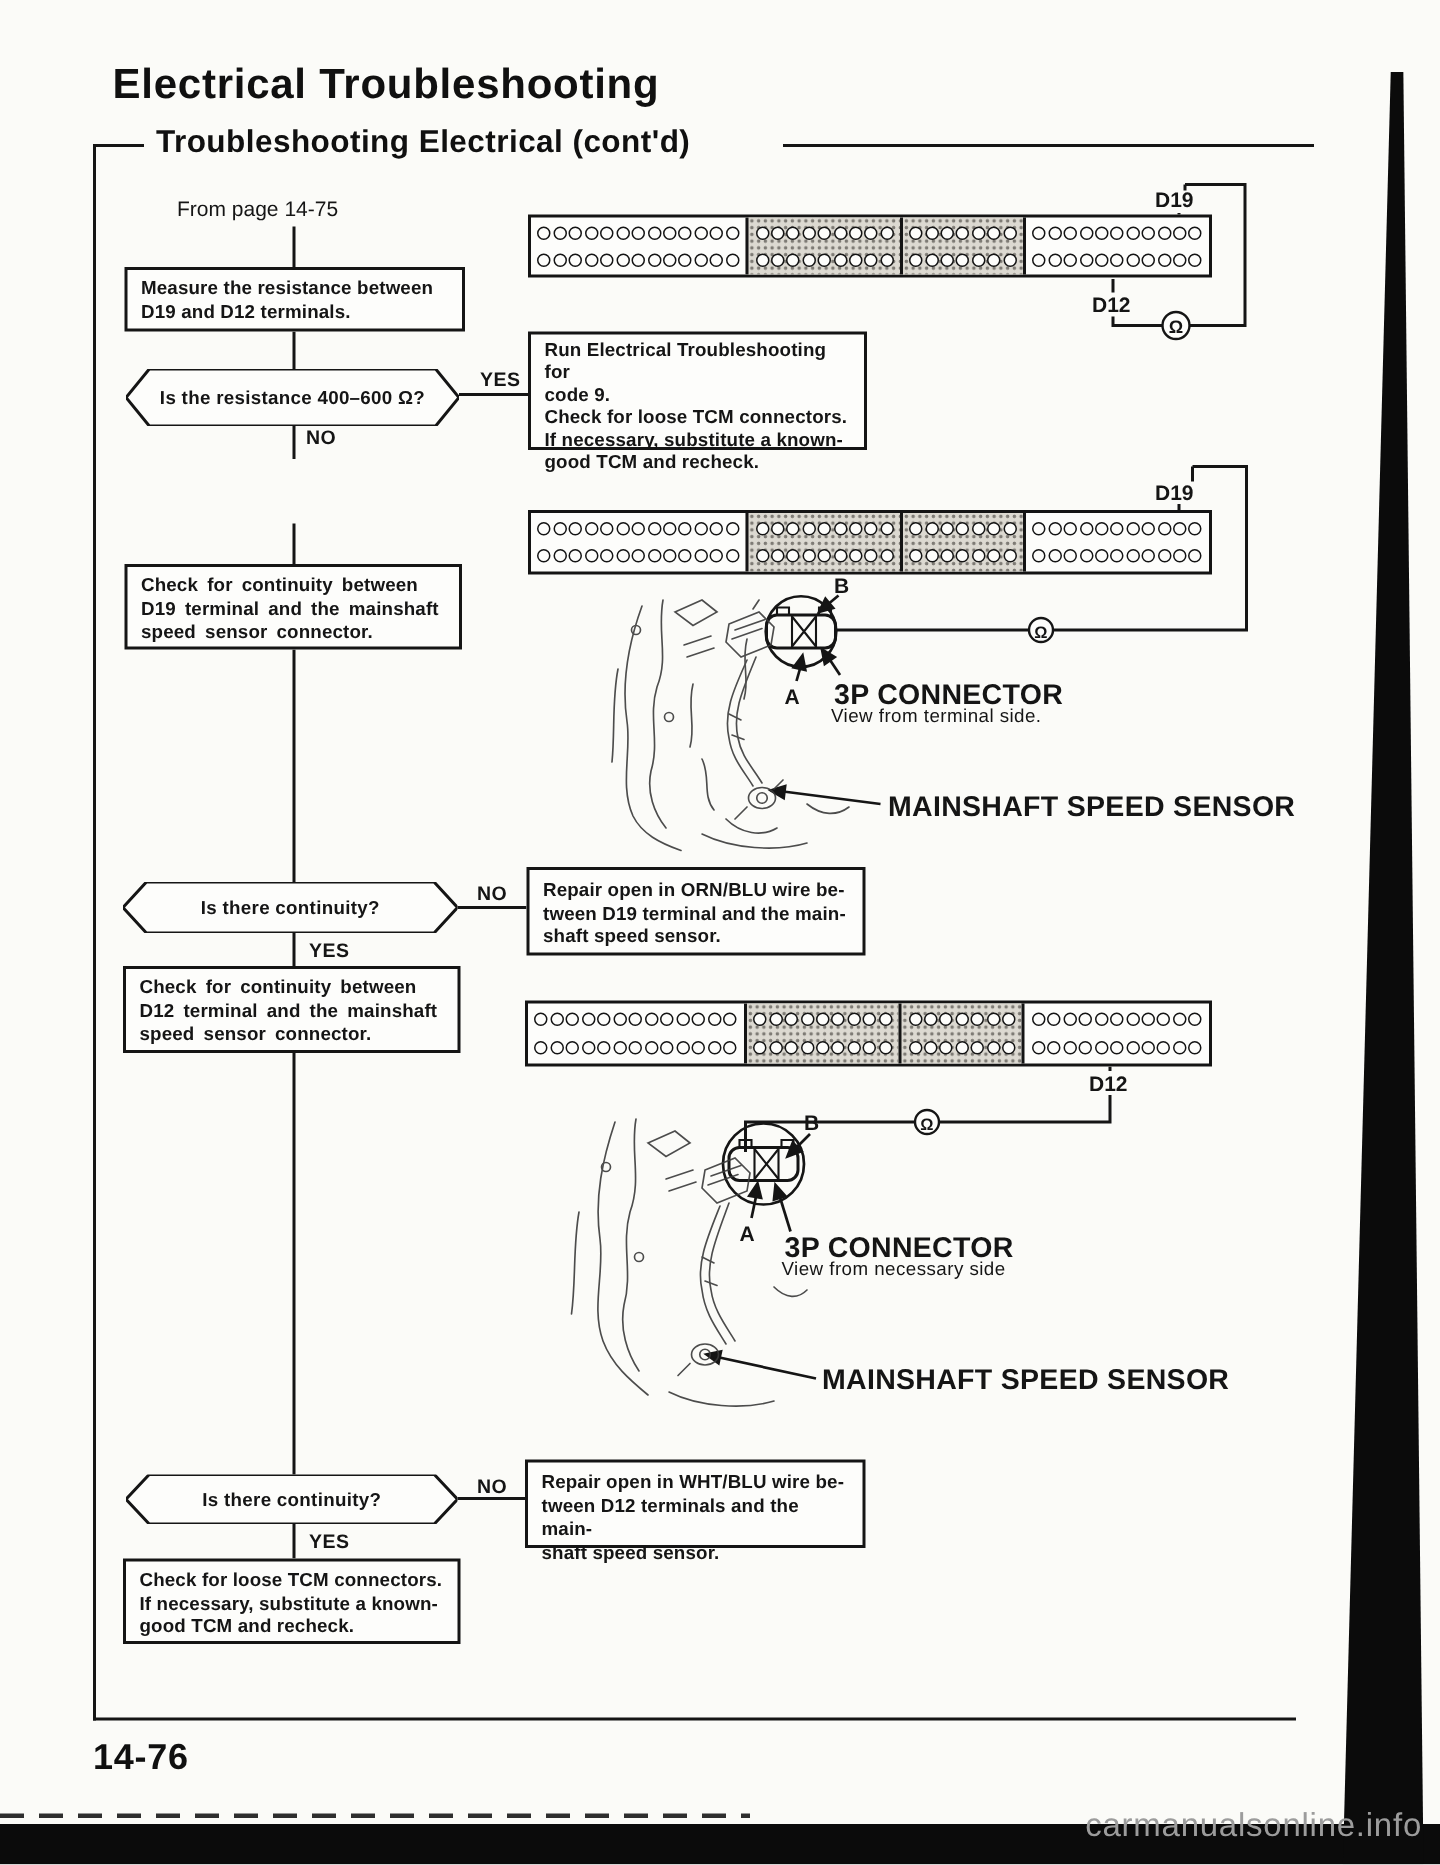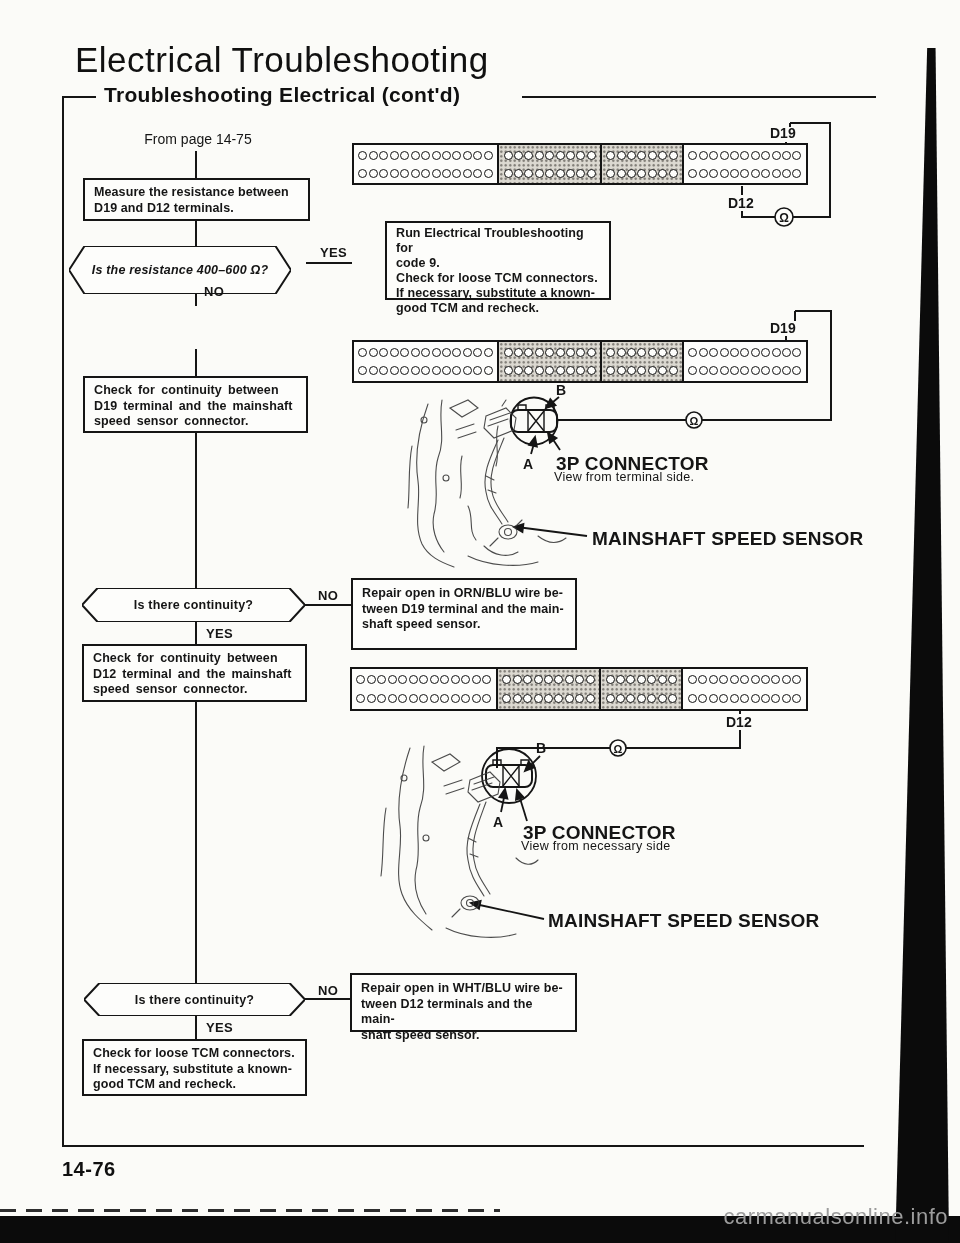--- a/index.html
+++ b/index.html
@@ -1,46 +1,46 @@
 <!DOCTYPE html>
 <html><head>
 <meta charset="utf-8">
 <style>
   html,body{margin:0;padding:0;}
   body{font-family:"Liberation Sans",sans-serif;background:#e8e8e8;}
   .page{position:relative;width:960px;height:1243px;background:#fbfbf8;overflow:hidden;color:#151515;}
   .abs{position:absolute;}
   .ink{background:#151515;}
   
-  .title{font-size:35px;font-weight:normal;letter-spacing:.5px;color:#101010;}
+  .title{font-size:28px;font-weight:bold;letter-spacing:.5px;color:#101010;}
   .subtitle{font-size:21px;font-weight:bold;letter-spacing:.3px;color:#101010;}
   
   .box{position:absolute;box-sizing:border-box;border:2px solid #151515;background:#fdfdfb;
        font-size:12.5px;line-height:15.5px;font-weight:bold;white-space:pre-line;
        padding:5px 9px;letter-spacing:.1px;}
-  .box.tight{line-height:15px;padding:3px 9px;margin-left:33px;}
+  .box.tight{line-height:15px;padding:3px 9px;}
   .spread{word-spacing:2.5px;}
   .decision{position:absolute;display:flex;align-items:center;justify-content:center;}
   .decision svg{position:absolute;left:0;top:0;width:100%;height:100%;}
   .decision .dtext{position:relative;font-size:12.5px;font-weight:bold;letter-spacing:.2px;}
   .branch-label{position:absolute;font-size:13px;font-weight:bold;letter-spacing:.3px;}
   .small-label{position:absolute;font-size:14px;font-weight:bold;}
   .cap{position:absolute;font-size:19px;font-weight:bold;letter-spacing:.2px;}
   .note{position:absolute;font-size:12.5px;letter-spacing:.3px;}
   
   .strip{position:absolute;display:flex;box-sizing:border-box;border:2.5px solid #141414;background:#fdfdfb;}
   .strip-sec{display:flex;flex-direction:column;justify-content:space-evenly;box-sizing:border-box;padding:1px 3px;}
   .strip-sec + .strip-sec{border-left:2px solid #141414;}
   .strip-sec.shaded{background-color:#dcd9d1;
      background-image:radial-gradient(circle,#7e7b75 1px,rgba(0,0,0,0) 1.4px);
      background-size:4.5px 4.5px;}
   .strip-row{display:flex;justify-content:space-evenly;align-items:center;}
   .pin{width:9px;height:9px;box-sizing:border-box;border:1.8px solid #141414;border-radius:50%;background:#fdfdfb;}
   
-  .pagenum{font-size:20px;font-weight:bold;letter-spacing:.5px;color:#101010;}
+  .pagenum{font-size:24px;font-weight:bold;letter-spacing:.5px;color:#101010;}
   .watermark{font-size:22px;color:#9c9c9c;letter-spacing:.5px;}
   .dashline{position:absolute;height:3px;
      background:repeating-linear-gradient(90deg,#2e2e2e 0 16px,rgba(0,0,0,0) 16px 26px);}
   .rightbar{position:absolute;left:893px;top:48px;width:56px;height:1195px;background:#0b0b0b;
      clip-path:polygon(61% 0,76% 0,100% 100%,4% 100%);}
   svg.overlay{position:absolute;left:0;top:0;pointer-events:none;}
 </style>
 </head>
 <body>
 
@@ -490,26 +490,26 @@
           <span class="pin"></span>
         </div>
       </div>
     </div>
 
   <div class="small-label" style="left:770px;top:125px;">D19</div>
   <div class="small-label" style="left:728px;top:195px;">D12</div>
   <div class="small-label" style="left:770px;top:320px;">D19</div>
   <div class="small-label" style="left:726px;top:714px;">D12</div>
 
-  <div class="abs" style="left:118px;top:131px;width:160px;text-align:center;font-size:14px;">From page 14-75</div>
+  <div class="abs" style="left:118px;top:131px;width:160px;text-align:left;font-size:14px;">From page 14-75</div>
 
   <div class="box" style="left:83px;top:178px;width:227px;height:43px;">Measure the resistance between
 D19 and D12 terminals.</div>
 
-  <div class="decision" style="left:69px;top:246px;width:222px;height:48px;font-style:italic;">
+  <div class="decision" style="left:84px;top:246px;width:222px;height:38px;">
     <svg viewBox="0 0 100 30" preserveAspectRatio="none">
         <polygon points="0,15 7,0 93,0 100,15 93,30 7,30" fill="#fdfdfb" stroke="#151515" stroke-width="2" vector-effect="non-scaling-stroke"></polygon>
       </svg>
     <div class="dtext">Is the resistance 400–600 Ω?</div>
   </div>
   <div class="branch-label" style="left:320px;top:245px;">YES</div>
   <div class="branch-label" style="left:204px;top:284px;">NO</div>
 
   <div class="box tight" style="left:352px;top:221px;width:226px;height:79px;">Run Electrical Troubleshooting for
 code 9.
@@ -524,21 +524,21 @@
 
   <div class="decision" style="left:82px;top:588px;width:223px;height:34px;">
     <svg viewBox="0 0 100 30" preserveAspectRatio="none">
         <polygon points="0,15 7,0 93,0 100,15 93,30 7,30" fill="#fdfdfb" stroke="#151515" stroke-width="2" vector-effect="non-scaling-stroke"></polygon>
       </svg>
     <div class="dtext">Is there continuity?</div>
   </div>
   <div class="branch-label" style="left:318px;top:588px;">NO</div>
   <div class="branch-label" style="left:206px;top:626px;">YES</div>
 
-  <div class="box" style="left:351px;top:578px;width:226px;height:72px;padding-top:6px;">Repair open in ORN/BLU wire be-
+  <div class="box" style="left:351px;top:578px;width:226px;height:59px;padding-top:6px;">Repair open in ORN/BLU wire be-
 tween D19 terminal and the main-
 shaft speed sensor.</div>
 
   <div class="box spread" style="left:82px;top:644px;width:225px;height:58px;">Check for continuity between
 D12 terminal and the mainshaft
 speed sensor connector.</div>
 
   <div class="decision" style="left:84px;top:983px;width:221px;height:33px;">
     <svg viewBox="0 0 100 30" preserveAspectRatio="none">
         <polygon points="0,15 7,0 93,0 100,15 93,30 7,30" fill="#fdfdfb" stroke="#151515" stroke-width="2" vector-effect="non-scaling-stroke"></polygon>

